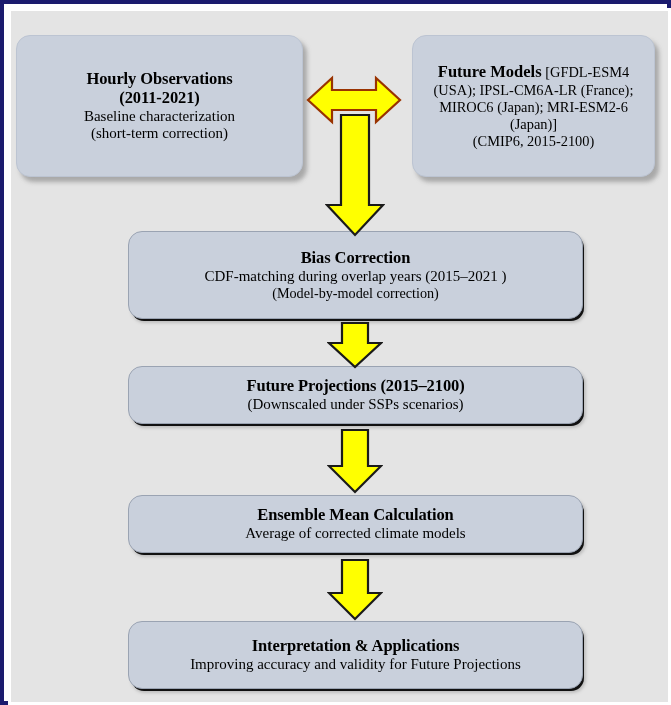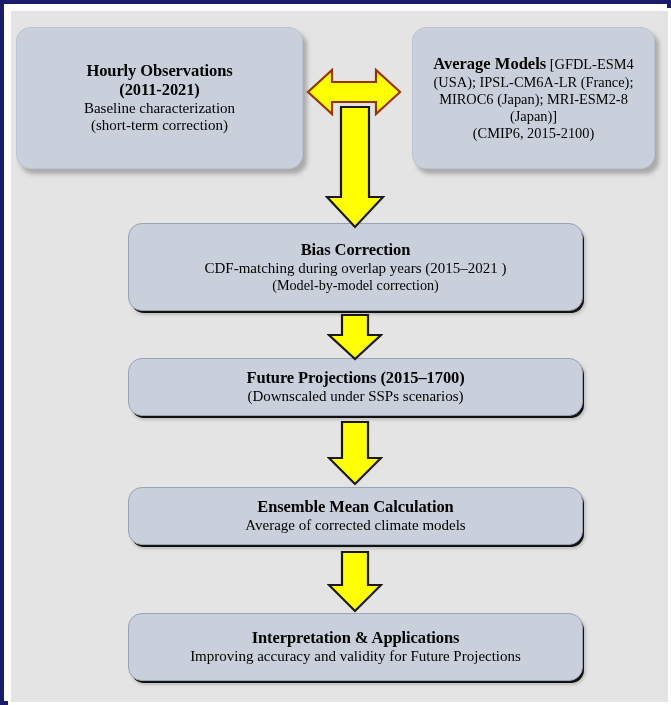--- a/index.html
+++ b/index.html
@@ -29,21 +29,21 @@
     position: absolute;
     left: 4px; top: 4px;
     width: 663px;
     height: 697px;
     box-sizing: border-box;
     border: 3px solid #ffffff;
     background: #e4e4e4;
   }
   #diagram-stage {
     position: absolute;
-    left: 0; top: 0;
+    left: 0; top: 8px;
     width: 671px;
     height: 675px;
   }
 
   
   .node {
     position: absolute;
     box-sizing: border-box;
     background: #c9d0dc;
     border-radius: 14px;
@@ -125,32 +125,32 @@
 <div id="diagram-stage">
 
   <div class="node flat" id="node-observations">
     <div class="title">Hourly Observations</div>
     <div class="title">(2011-2021)</div>
     <div class="sub">Baseline characterization</div>
     <div class="sub">(short-term correction)</div>
   </div>
 
   <div class="node flat" id="node-climate-models">
-    <div class="mixed"><b>Average Models</b><span> [GFDL-ESM4 (USA); IPSL-CM6A-LR (France); MIROC6 (Japan); MRI-ESM2-8 (Japan)]</span></div>
+    <div class="mixed"><b>Future Models</b><span> [GFDL-ESM4 (USA); IPSL-CM6A-LR (France); MIROC6 (Japan); MRI-ESM2-6 (Japan)]</span></div>
     <div class="mixed">(CMIP6, 2015-2100)</div>
   </div>
 
   <div class="node outlined" id="node-bias-correction">
     <div class="title">Bias Correction</div>
     <div class="sub">CDF-matching during overlap years (2015–2021 )</div>
     <div class="sub small">(Model-by-model correction)</div>
   </div>
 
   <div class="node outlined" id="node-future-projections">
-    <div class="title">Future Projections (2015–1700)</div>
+    <div class="title">Future Projections (2015–2100)</div>
     <div class="sub">(Downscaled under SSPs scenarios)</div>
   </div>
 
   <div class="node outlined" id="node-ensemble-mean">
     <div class="title">Ensemble Mean Calculation</div>
     <div class="sub">Average of corrected climate models</div>
   </div>
 
   <div class="node outlined" id="node-interpretation">
     <div class="title">Interpretation &amp; Applications</div>

